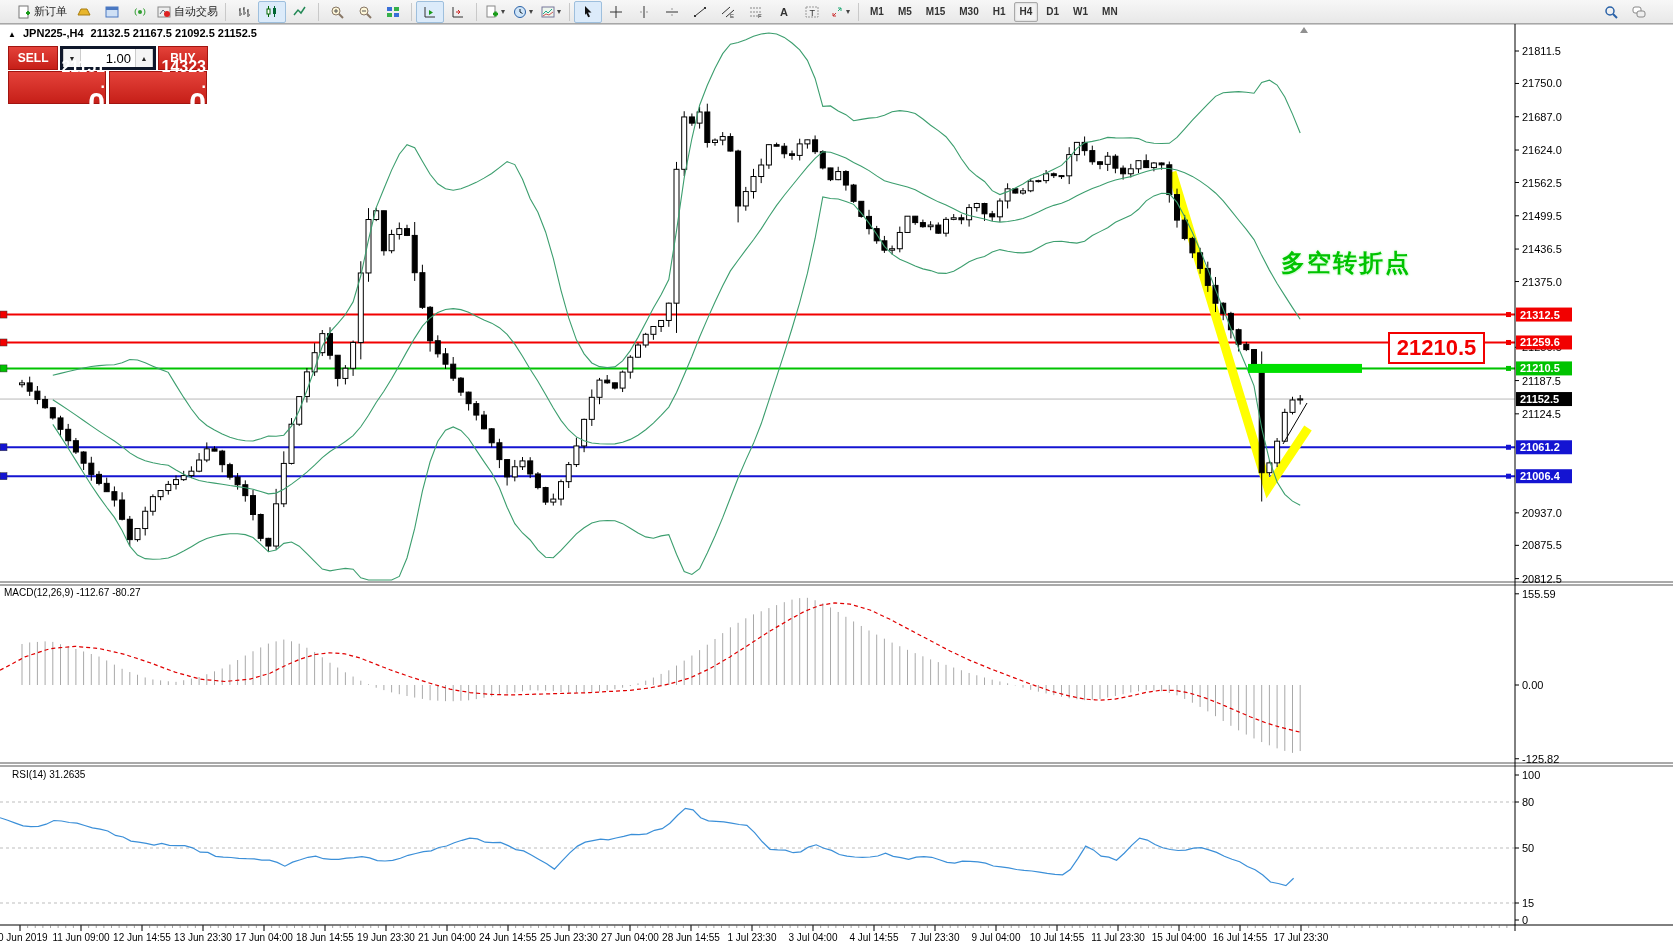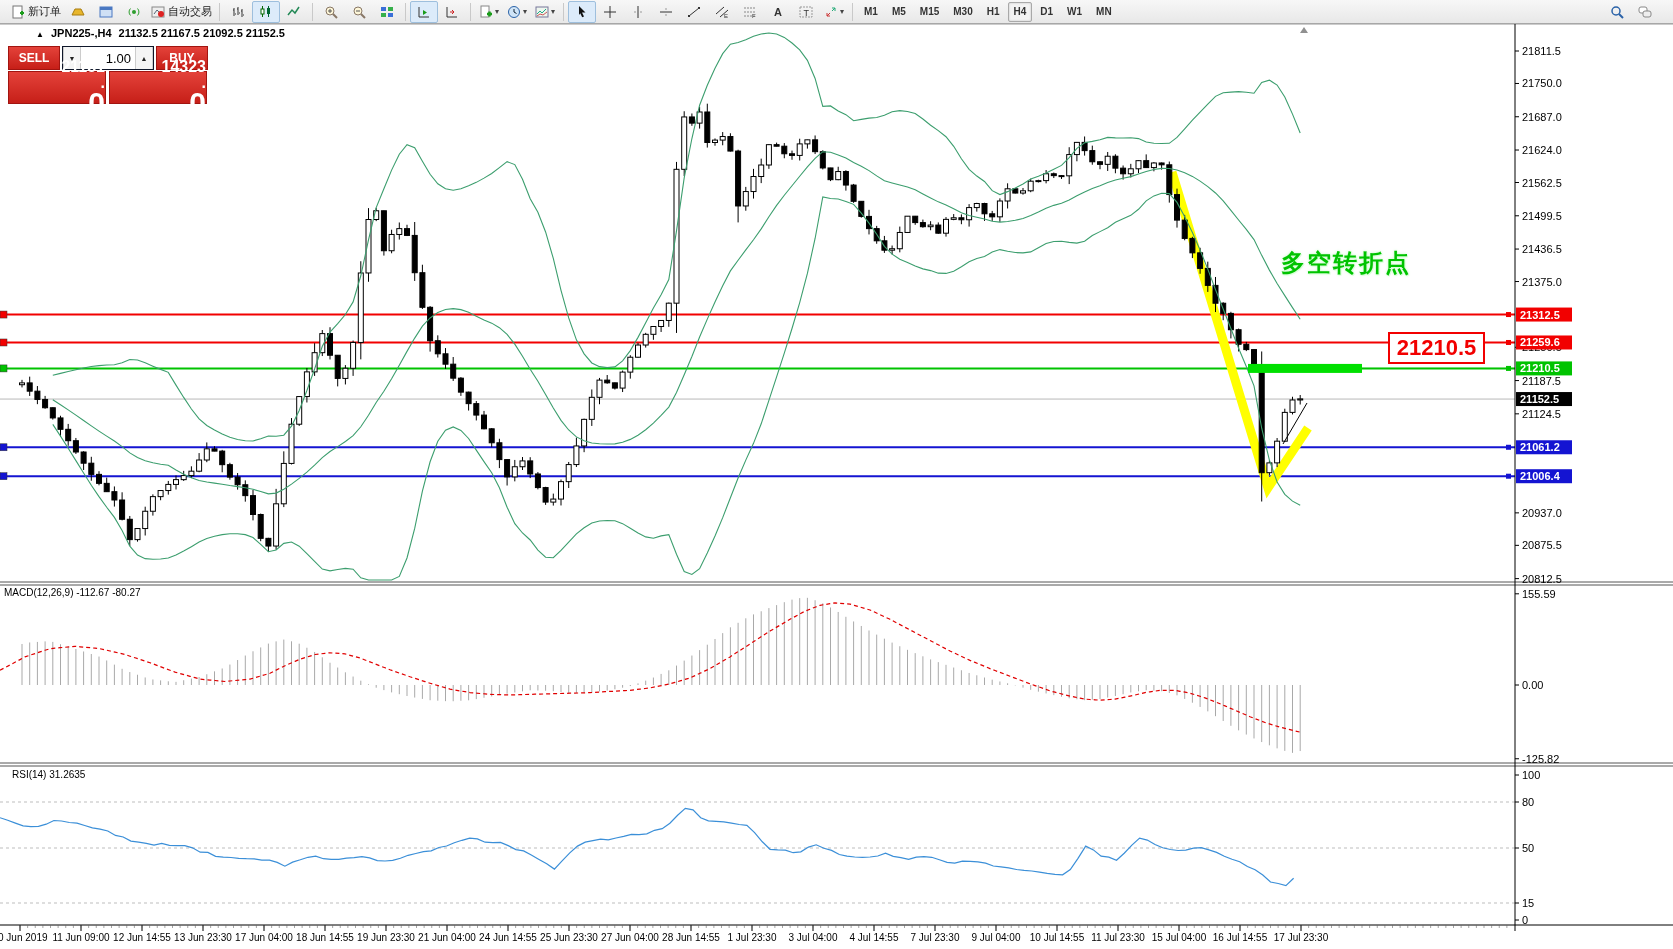--- a/index.html
+++ b/index.html
@@ -1,43 +1,43 @@
 <!DOCTYPE html>
 <html><head>
 <meta charset="utf-8">
 <style>
   html,body{margin:0;padding:0;background:#888;}
   #app{position:relative;width:1673px;height:949px;background:#fff;overflow:hidden;
        font-family:"Liberation Sans","DejaVu Sans",sans-serif;}
   
   #toolbar{position:absolute;left:0;top:0;width:1673px;height:24px;
     background:linear-gradient(#f7f7f7,#e8e8e8);border-bottom:1px solid #b5b5b5;
-    display:flex;align-items:center;padding:0 8px;box-sizing:border-box;}
+    display:flex;align-items:center;padding:0 14px;box-sizing:border-box;}
   .tb-btn{height:20px;min-width:22px;display:flex;align-items:center;justify-content:center;
     border:1px solid transparent;border-radius:2px;padding:0 2px;cursor:default;}
   .tb-btn.active{background:#dcebfa;border-color:#9ebfdd;}
   .tb-btn svg{display:block;}
   .tb-label{font-size:11px;color:#222;margin-left:3px;white-space:nowrap;}
   .tb-caret{font-size:8px;color:#444;margin-left:2px;}
   .tb-sep{width:1px;height:18px;background:#c9c9c9;margin:0 4px;}
   .tf-btn{height:18px;padding:0 5px;margin:0 1px;font-size:10px;font-weight:bold;color:#333;
     display:flex;align-items:center;border:1px solid transparent;border-radius:2px;}
   .tf-btn.active{background:#f3f3f3;border-color:#a9a9a9;box-shadow:inset 0 0 2px #bbb;}
   #tb-right{margin-left:auto;display:flex;align-items:center;margin-right:6px;}
   
   .ovl{position:absolute;}
-  #symbol-bar{left:8px;top:27px;font-size:11px;font-weight:bold;color:#000;margin-left:28px;}
+  #symbol-bar{left:8px;top:27px;font-size:11px;font-weight:bold;color:#000;}
   #symbol-bar span{margin-right:4px;}
   #symbol-bar .mk{font-size:8px;}
   
   #trade-panel{left:8px;top:46px;width:200px;}
   #tp-row1{display:flex;height:24px;}
   .tp-btn{background:linear-gradient(#e4423a,#c61f18);color:#fff;font-weight:bold;font-size:12px;
     display:flex;align-items:center;justify-content:center;width:58px;border:1px solid #a21410;box-sizing:border-box;}
-  #tp-vol{display:flex;height:24px;border:1px solid #0f172a;box-sizing:border-box;background:#fff;}
+  #tp-vol{display:flex;height:24px;border:3px solid #0f172a;box-sizing:border-box;background:#fff;}
   .tp-mini{width:16px;display:flex;align-items:center;justify-content:center;font-size:7px;color:#222;
     background:#f4f4f4;border:0;border-left:1px solid #ccc;border-right:1px solid #ccc;}
   #tp-volval{width:50px;display:flex;align-items:center;justify-content:flex-end;padding-right:4px;
     font-size:13px;color:#000;}
   #tp-row2{display:flex;margin-top:1px;gap:3px;}
   .tp-price{width:98px;height:33px;background:linear-gradient(#e4423a,#c61f18);border:1px solid #a21410;
     box-sizing:border-box;color:#fff;display:flex;align-items:flex-end;justify-content:center;
     padding-bottom:2px;flex-direction:column;}
   .tp-price .pm{font-size:16px;font-weight:bold;line-height:1;}
   .tp-price .pd{font-size:16px;font-weight:bold;line-height:1;}

